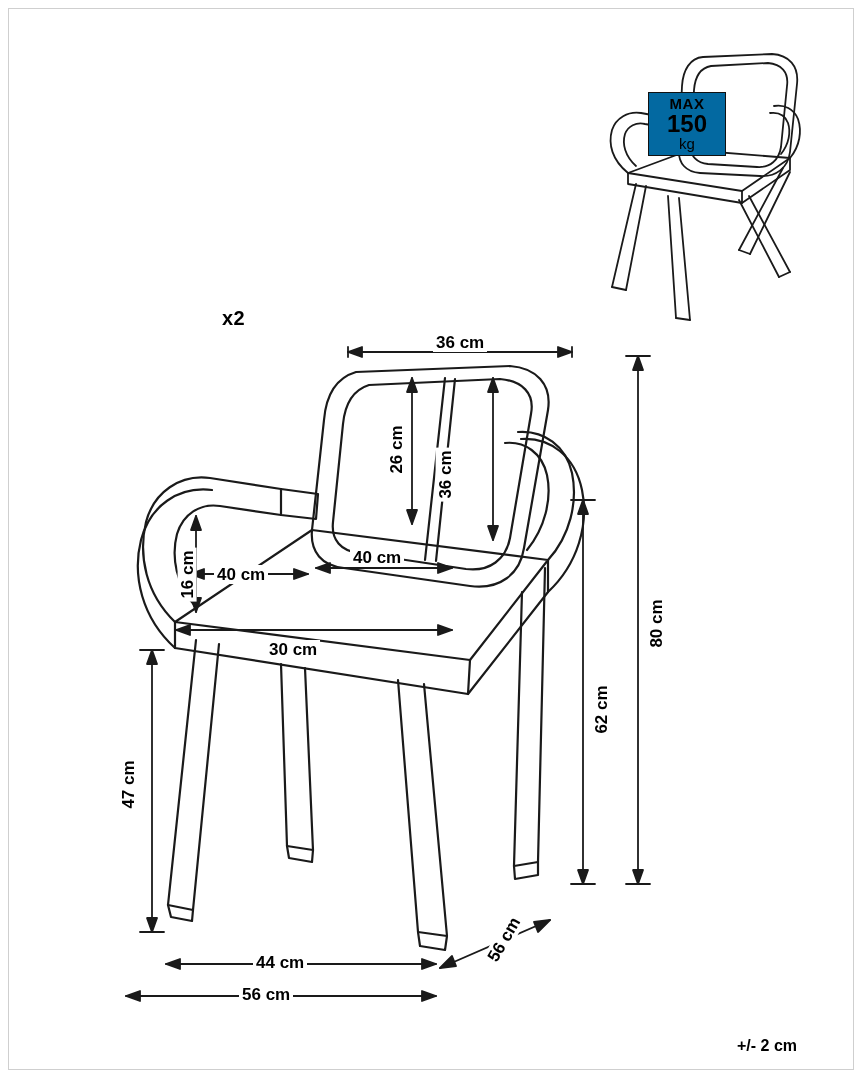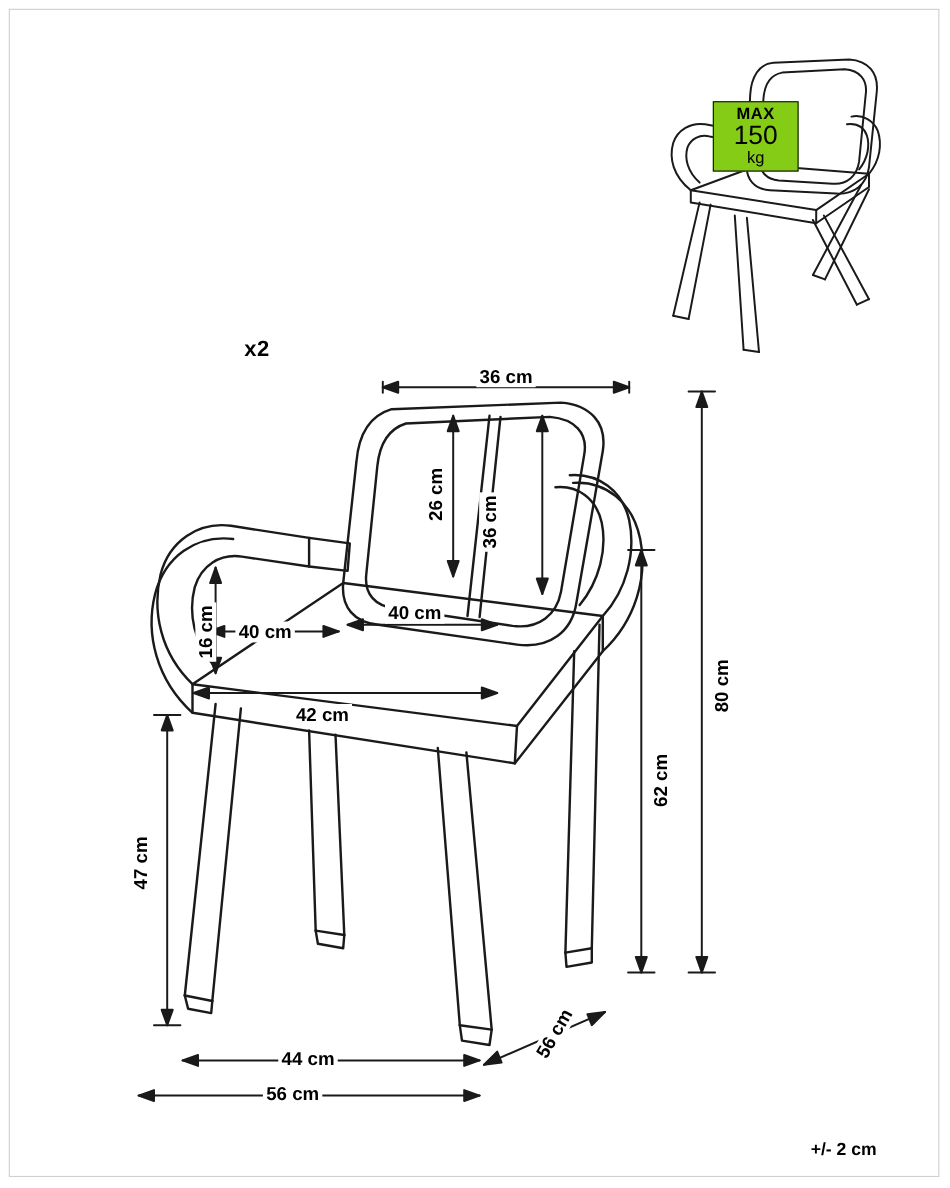--- a/index.html
+++ b/index.html
@@ -58,28 +58,28 @@
     font-size: 16px;
     font-weight: bold;
   }
   .dim {
     font-size: 17px;
     font-weight: bold;
     padding: 1px 3px;
   }
   .maxbox {
     position: absolute;
-    background: #84cc16;
+    background: #0369a1;
     border: 1px solid #111;
     text-align: center;
     line-height: 1;
     padding: 3px 6px 4px 6px;
   }
   .maxbox .m1 { font-size: 15px; font-weight: bold; letter-spacing: 0.5px; }
-  .maxbox .m2 { font-size: 24px; font-weight: normal; line-height: 1.05; }
+  .maxbox .m2 { font-size: 24px; font-weight: bold; line-height: 1.05; }
   .maxbox .m3 { font-size: 15px; font-weight: normal; }
 </style>
 </head>
 <body>
 
 <div class="page">
 
   <div class="frame"></div>
 
   <svg class="diagram" viewBox="0 0 864 1080">
@@ -241,21 +241,21 @@
   <div class="lbl dim vert" style="left:369px; top:440px; transform:rotate(-90deg);">26 cm</div>
 
   <div class="lbl dim vert" style="left:418px; top:465px; transform:rotate(-90deg);">36 cm</div>
 
   <div class="lbl dim vert" style="left:160px; top:565px; transform:rotate(-90deg);">16 cm</div>
 
   <div class="lbl dim" style="left:214px; top:565px;">40 cm</div>
 
   <div class="lbl dim" style="left:350px; top:548px;">40 cm</div>
 
-  <div class="lbl dim" style="left:266px; top:640px;">42 cm</div>
+  <div class="lbl dim" style="left:266px; top:640px;">30 cm</div>
 
   <div class="lbl dim vert" style="left:101px; top:775px; transform:rotate(-90deg);">47 cm</div>
 
   <div class="lbl dim vert" style="left:574px; top:700px; transform:rotate(-90deg);">62 cm</div>
 
   <div class="lbl dim vert" style="left:629px; top:614px; transform:rotate(-90deg);">80 cm</div>
 
   <div class="lbl dim" style="left:253px; top:953px;text-align:center;">44 cm</div>
 
   <div class="lbl dim vert" style="left:477px; top:930px; transform:rotate(-60deg);">56 cm</div>

